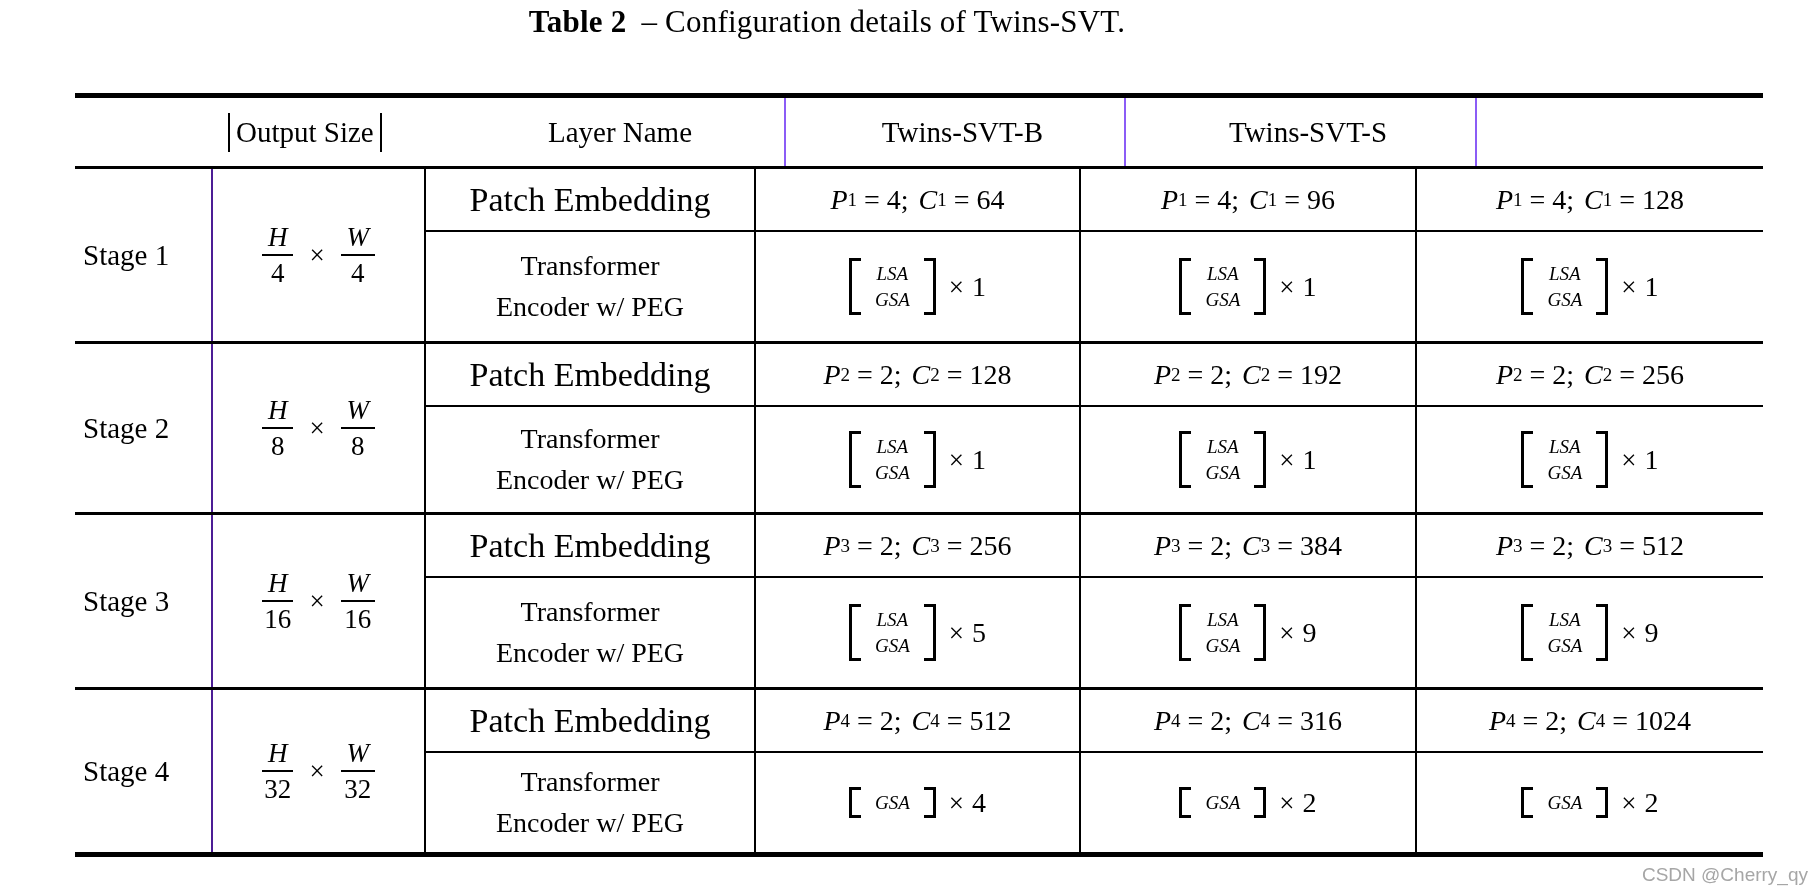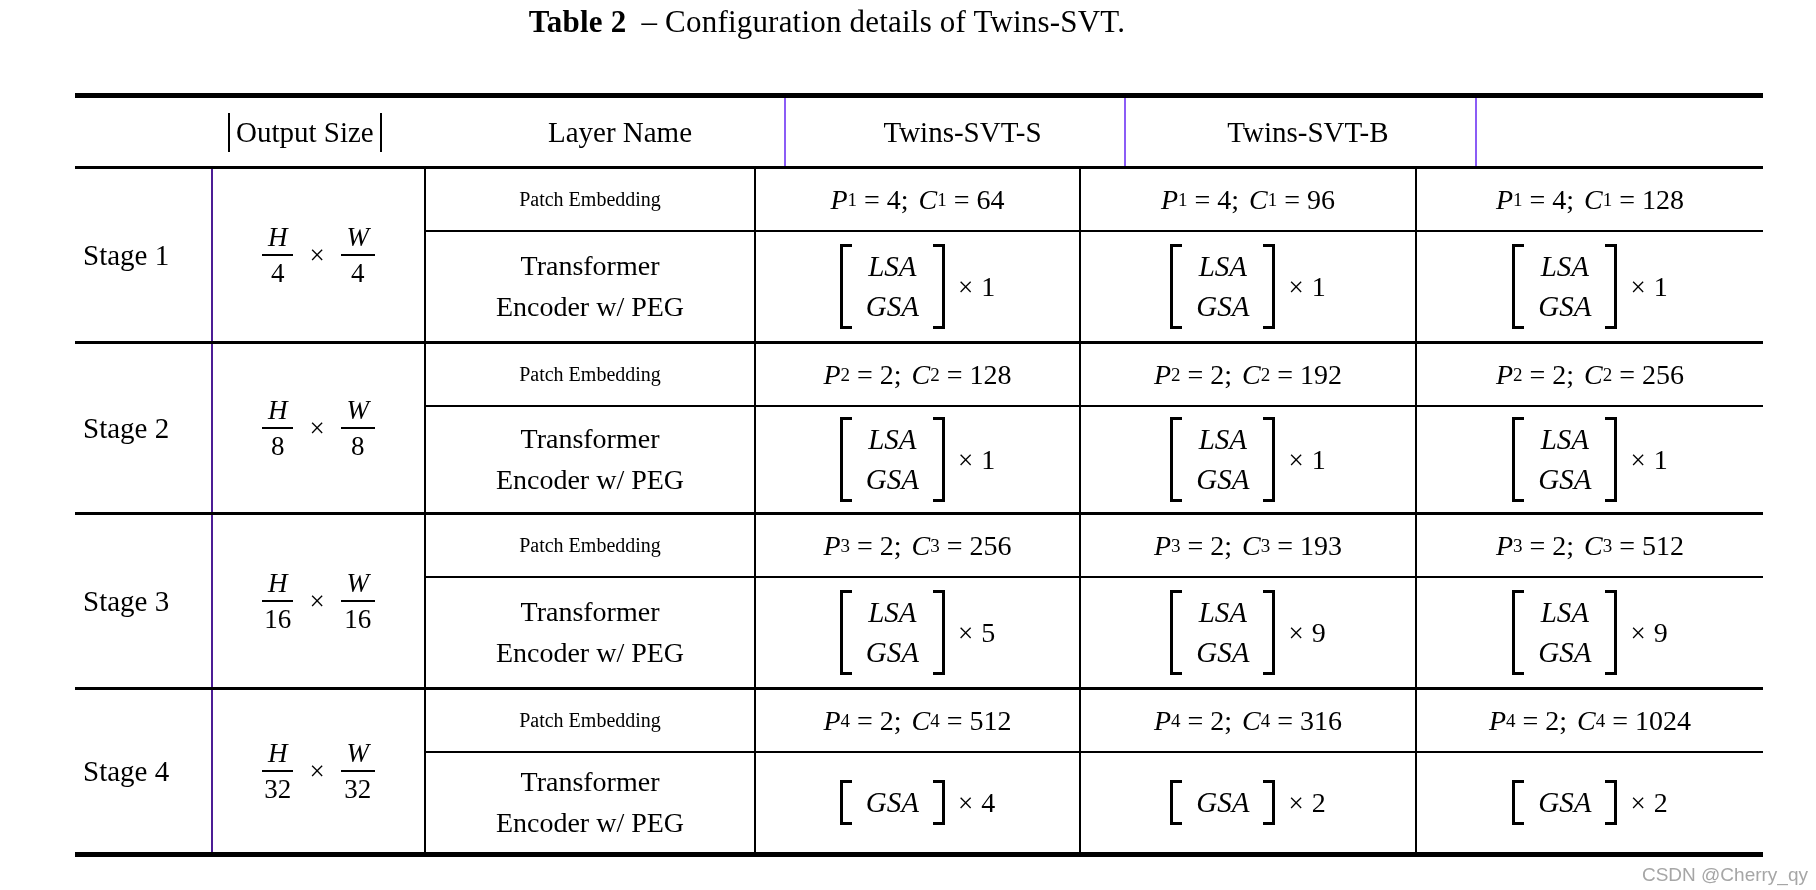--- a/index.html
+++ b/index.html
@@ -31,39 +31,39 @@
   .stage-cell{grid-row:1/3;grid-column:1;display:flex;align-items:center;
               padding-left:8px;font-size:29px;border-right:2px solid #4c1d95;}
   .size-cell{grid-row:1/3;grid-column:2;display:flex;align-items:center;justify-content:center;
              gap:16px;border-right:2px solid #000;font-size:27px;}
   .frac{display:inline-flex;flex-direction:column;align-items:center;}
   .frac .num{font-style:italic;border-bottom:2px solid #000;padding:0 6px 2px;line-height:1.05;}
   .frac .den{padding-top:3px;line-height:1.05;}
   .mx{font-size:27px;}
 
   .pe-name{grid-row:1;grid-column:3;display:flex;align-items:center;justify-content:center;
-           font-size:20px;border-right:2px solid #000;}
+           font-size:34px;border-right:2px solid #000;}
   .pe-val{grid-row:1;display:flex;align-items:center;justify-content:center;font-size:28px;white-space:nowrap;}
   .enc-name{grid-row:2;grid-column:3;display:flex;flex-direction:column;align-items:center;justify-content:center;
             font-size:28px;line-height:1.45;border-top:2px solid #000;border-right:2px solid #000;text-align:center;}
   .enc-val{grid-row:2;display:flex;align-items:center;justify-content:center;border-top:2px solid #000;font-size:28px;}
   .cB{grid-column:4;}.cC{grid-column:5;}.cD{grid-column:6;}
   .vsep{border-right:2px solid #000;}
 
   .mi{font-style:italic;}
   sub.ms{font-size:19px;line-height:0;}
   .eq{margin:0 7px;}
   .semi{margin-right:10px;}
 
   .matwrap{display:inline-flex;align-items:stretch;}
   .bk{width:9px;}
   .bk-l{border-left:3px solid #000;border-top:3px solid #000;border-bottom:3px solid #000;}
   .bk-r{border-right:3px solid #000;border-top:3px solid #000;border-bottom:3px solid #000;}
   .mat{display:flex;flex-direction:column;justify-content:flex-end;align-items:center;
-       padding:3px 14px;font-style:italic;font-size:29px;line-height:1.35;}
+       padding:3px 14px;font-style:italic;font-size:19px;line-height:1.35;}
   .mat span:empty{display:none;}
   .mult{margin-left:13px;white-space:nowrap;}
   .mult .mx{margin-right:8px;}
 
   .watermark{position:absolute;right:8px;bottom:4px;color:#a6a6a6;
              font-family:"Liberation Sans","DejaVu Sans",sans-serif;font-size:19px;}
 </style>
 </head>
 <body>
 
@@ -74,22 +74,22 @@
   </div>
 
   <div class="tbl">
 
     <div class="grid hrow">
       <div class="cell"></div>
       <div class="cell hsize">
         <span class="hboxed">Output Size</span>
       </div>
       <div class="cell hsep">Layer Name</div>
+      <div class="cell hsep">Twins-SVT-B</div>
       <div class="cell hsep">Twins-SVT-S</div>
-      <div class="cell hsep">Twins-SVT-B</div>
     </div>
 
     <div class="grid sb">
       <div class="cell stage-cell">Stage 1</div>
       <div class="cell size-cell">
         <span class="frac">
             <span class="num">H</span>
             <span class="den">4</span>
           </span>
         <span class="mx">×</span>
@@ -284,21 +284,21 @@
       </div>
       <div class="cell pe-val cC vsep">
         <span class="mi">P</span>
           <sub class="ms">3</sub>
           <span class="eq">=</span>
           <span>2</span>
           <span class="semi">;</span>
           <span class="mi">C</span>
           <sub class="ms">3</sub>
           <span class="eq">=</span>
-          <span>193</span>
+          <span>384</span>
       </div>
       <div class="cell pe-val cD">
         <span class="mi">P</span>
           <sub class="ms">3</sub>
           <span class="eq">=</span>
           <span>2</span>
           <span class="semi">;</span>
           <span class="mi">C</span>
           <sub class="ms">3</sub>
           <span class="eq">=</span>

